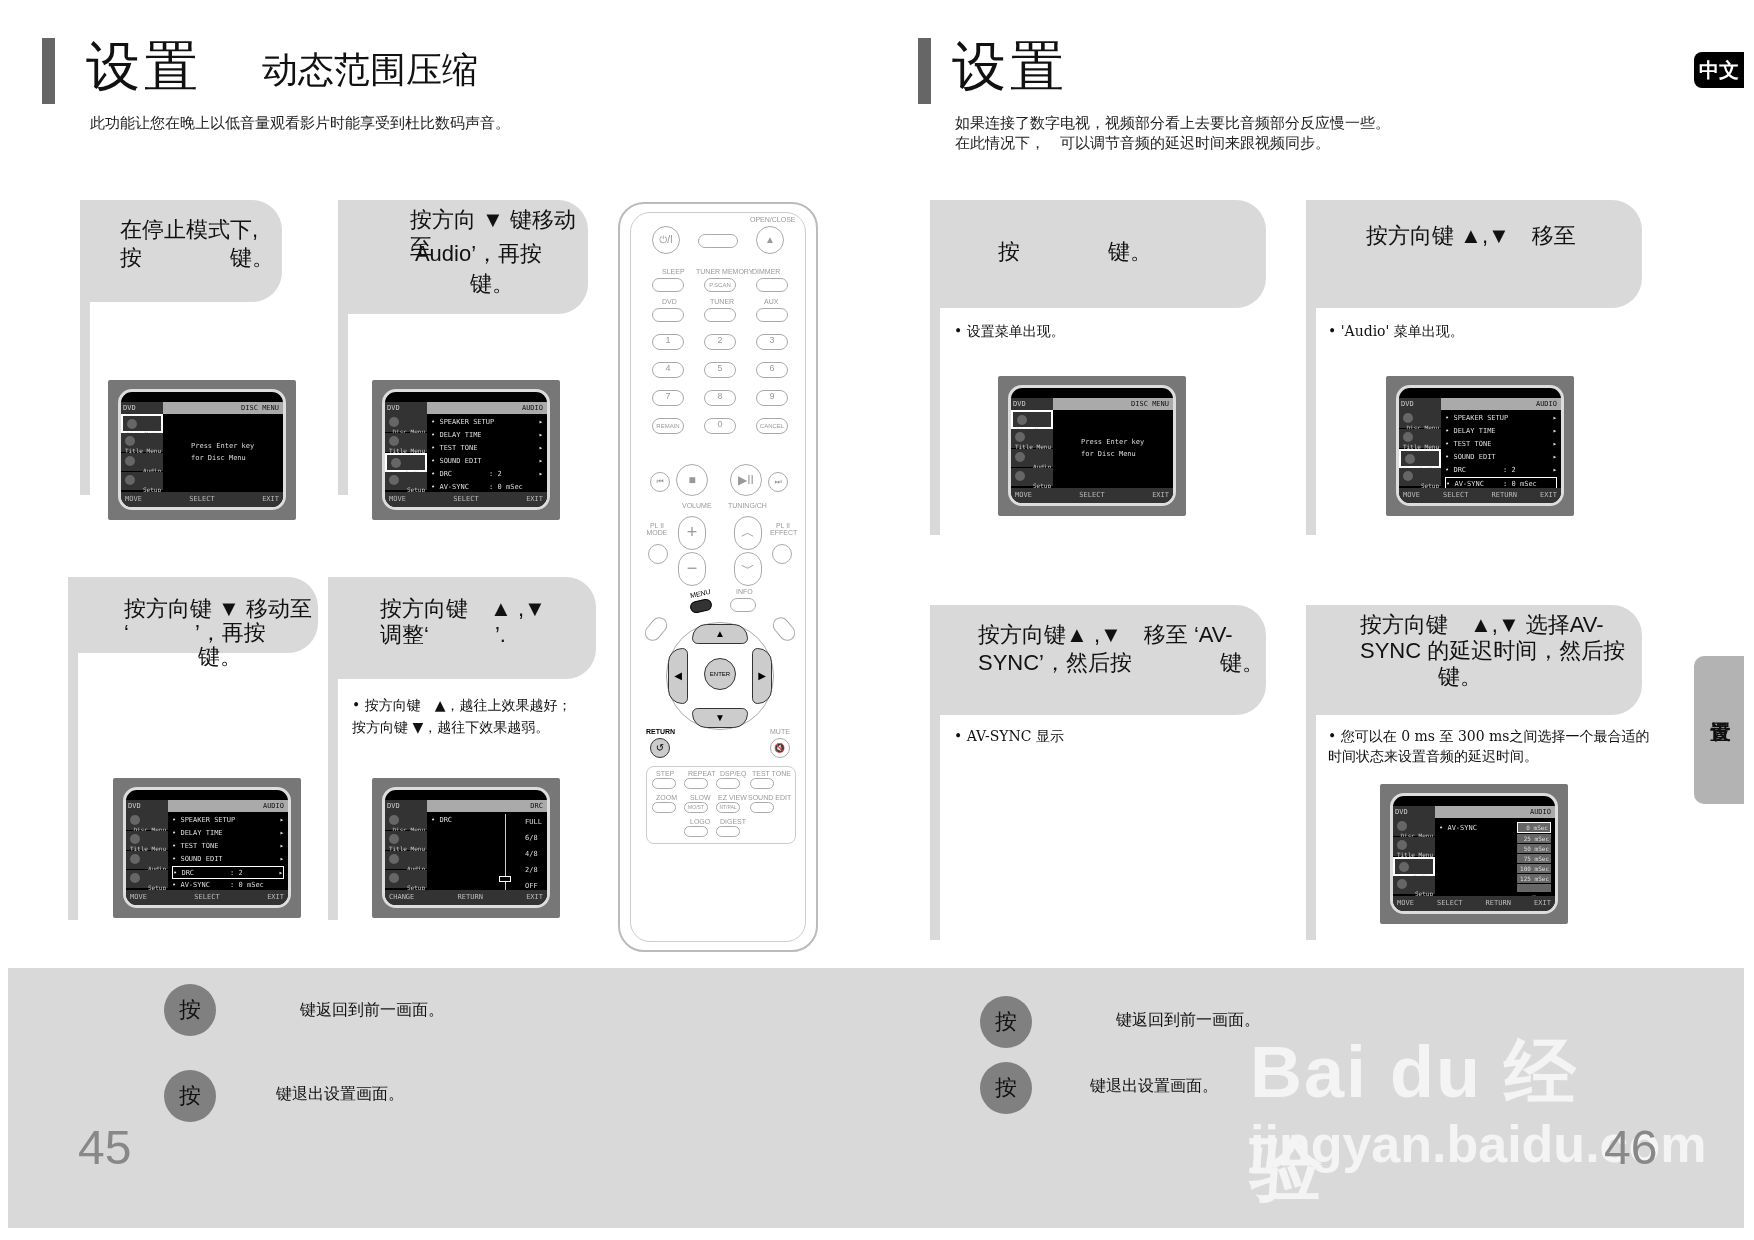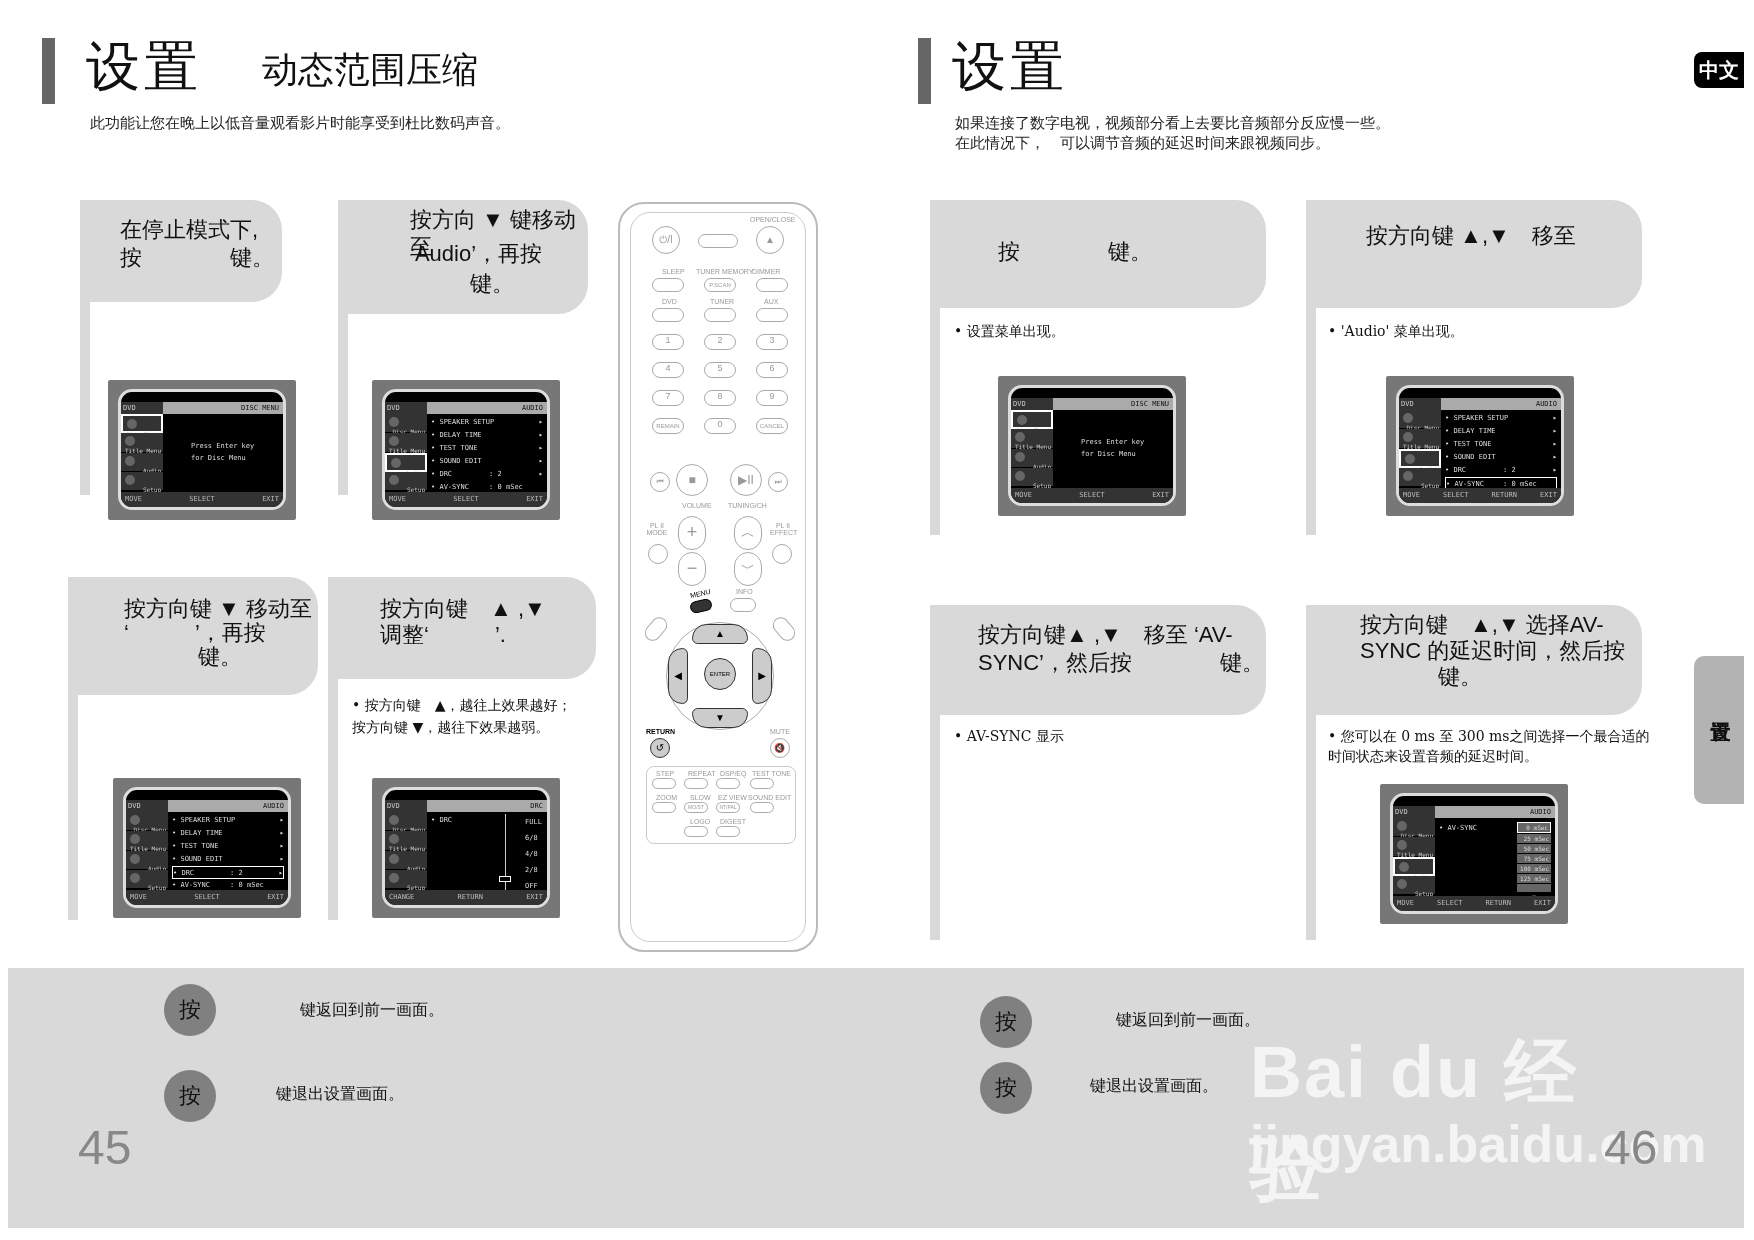--- a/index.html
+++ b/index.html
@@ -54,21 +54,21 @@
 </div>
 
 <div class="stem" style="left:338px;top:240px;height:255px"></div>
 <div class="step" style="left:338px;top:200px;width:250px;height:114px">
   <div class="txt" style="left:72px;top:6px">按方向 ▼ 键移动至</div>
   <div class="txt" style="left:72px;top:40px">‘Audio’，再按</div>
   <div class="txt" style="left:132px;top:70px">键。</div>
 </div>
 
 <div class="stem" style="left:68px;top:640px;height:280px"></div>
-<div class="step" style="left:68px;top:577px;width:250px;height:118px">
+<div class="step" style="left:68px;top:577px;width:250px;height:76px">
   <div class="txt" style="left:56px;top:18px">按方向键 ▼ 移动至</div>
   <div class="txt" style="left:56px;top:42px">‘　　　’，再按</div>
   <div class="txt" style="left:130px;top:66px">键。</div>
 </div>
 
 <div class="stem" style="left:328px;top:640px;height:280px"></div>
 <div class="step" style="left:328px;top:577px;width:268px;height:102px">
   <div class="txt" style="left:52px;top:18px">按方向键　▲ ,▼</div>
   <div class="txt" style="left:52px;top:44px">调整‘　　　’.</div>
 </div>

